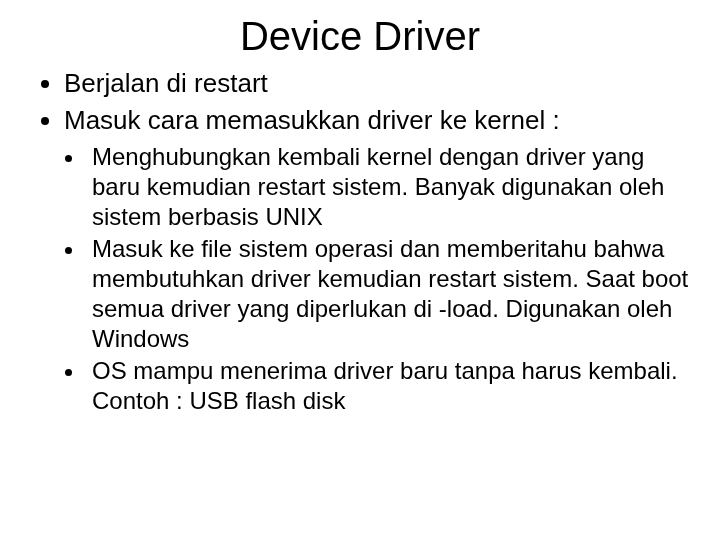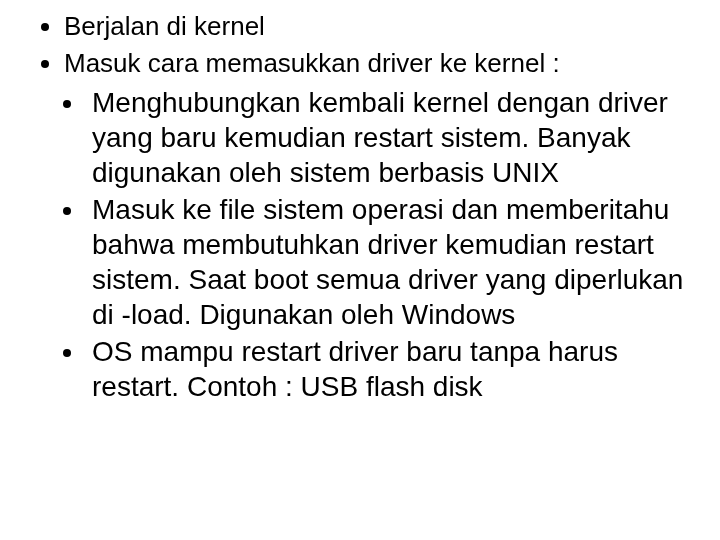--- a/index.html
+++ b/index.html
@@ -30,36 +30,37 @@
     font-size: 26px;
     line-height: 1.25;
   }
   ul.level1 > li {
     margin-bottom: 4px;
   }
   ul.level2 {
     list-style: disc;
     margin: 6px 0 0 0;
     padding-left: 56px;
-    font-size: 28px;
+    font-size: 24px;
     line-height: 1.25;
   }
   ul.level2 > li {
     margin-bottom: 2px;
     padding-left: 6px;
   }
 </style>
 </head>
 <body>
 
 <div class="slide">
+  <h1 class="title">Device Driver</h1>
 
   <ul class="level1">
-    <li>Berjalan di kernel</li>
+    <li>Berjalan di restart</li>
     <li>Masuk cara memasukkan driver ke kernel :</li>
   </ul>
 
   <ul class="level2">
     <li>Menghubungkan kembali kernel dengan driver yang baru kemudian restart sistem. Banyak digunakan oleh sistem berbasis UNIX</li>
     <li>Masuk ke file sistem operasi dan memberitahu bahwa membutuhkan driver kemudian restart sistem. Saat boot semua driver yang diperlukan di -load. Digunakan oleh Windows</li>
-    <li>OS mampu restart driver baru tanpa harus restart. Contoh : USB flash disk</li>
+    <li>OS mampu menerima driver baru tanpa harus kembali. Contoh : USB flash disk</li>
   </ul>
 </div>
 
 </body></html>

